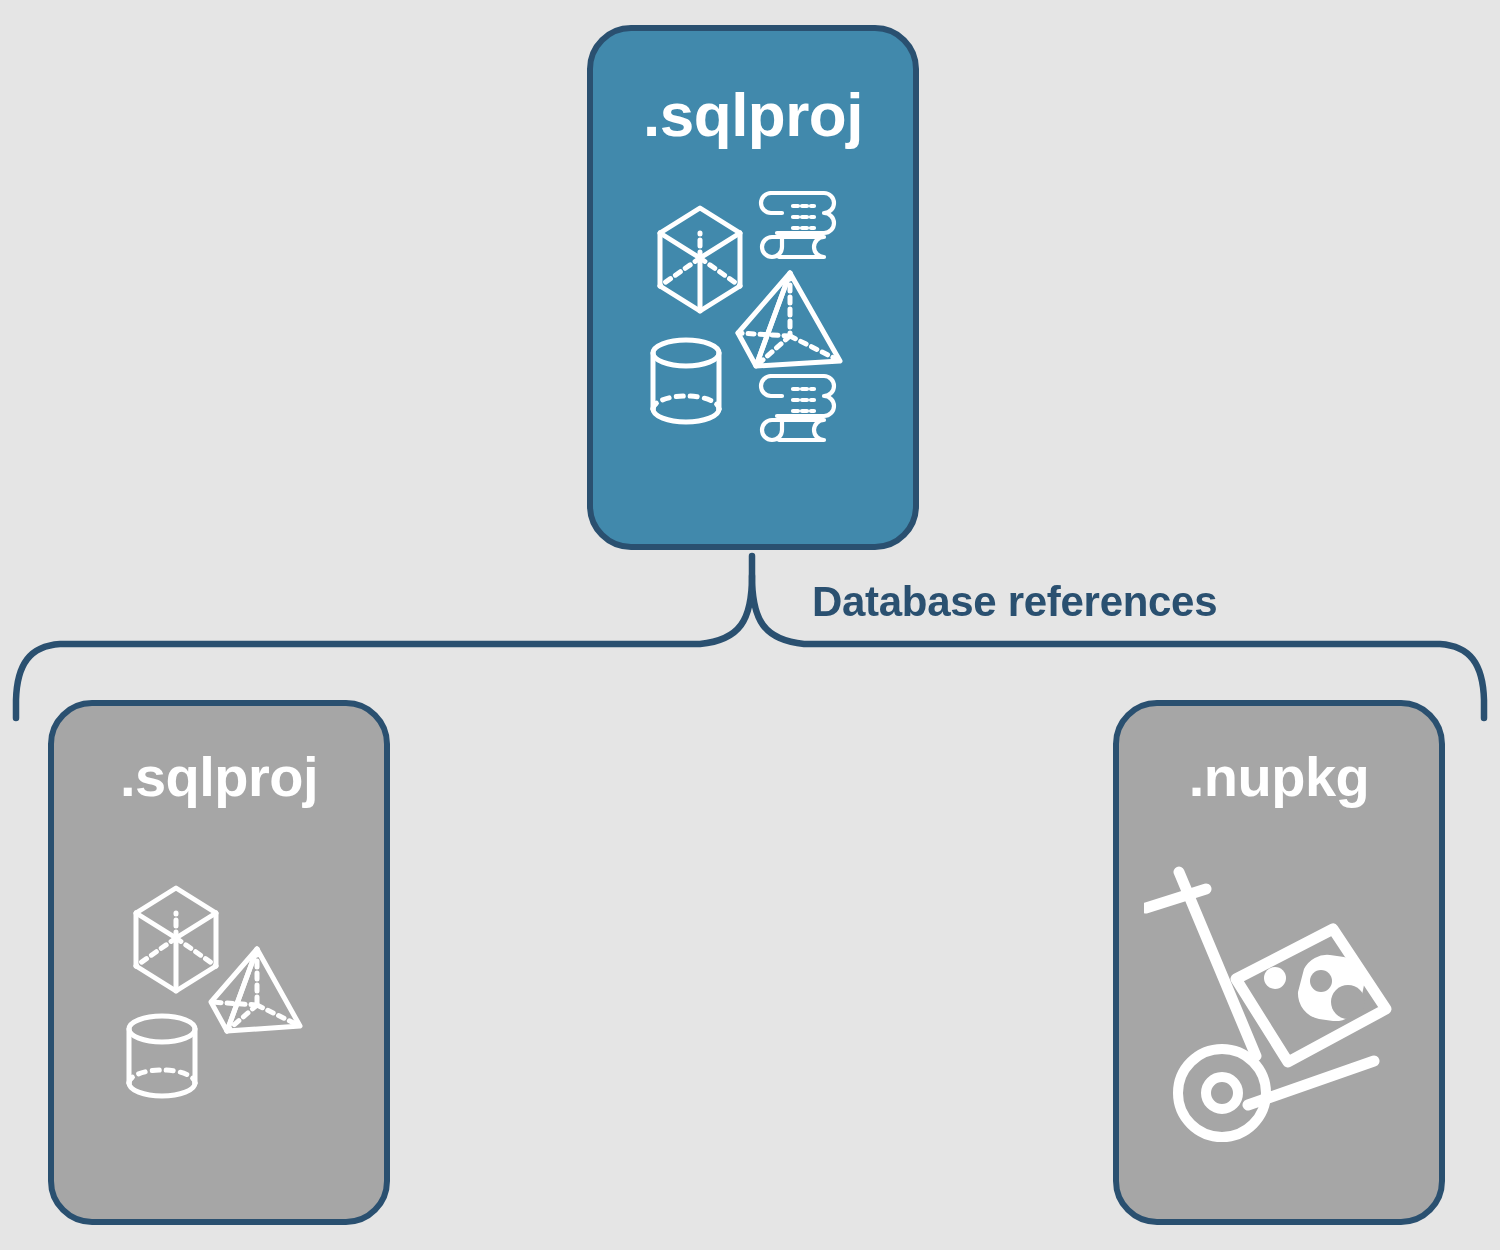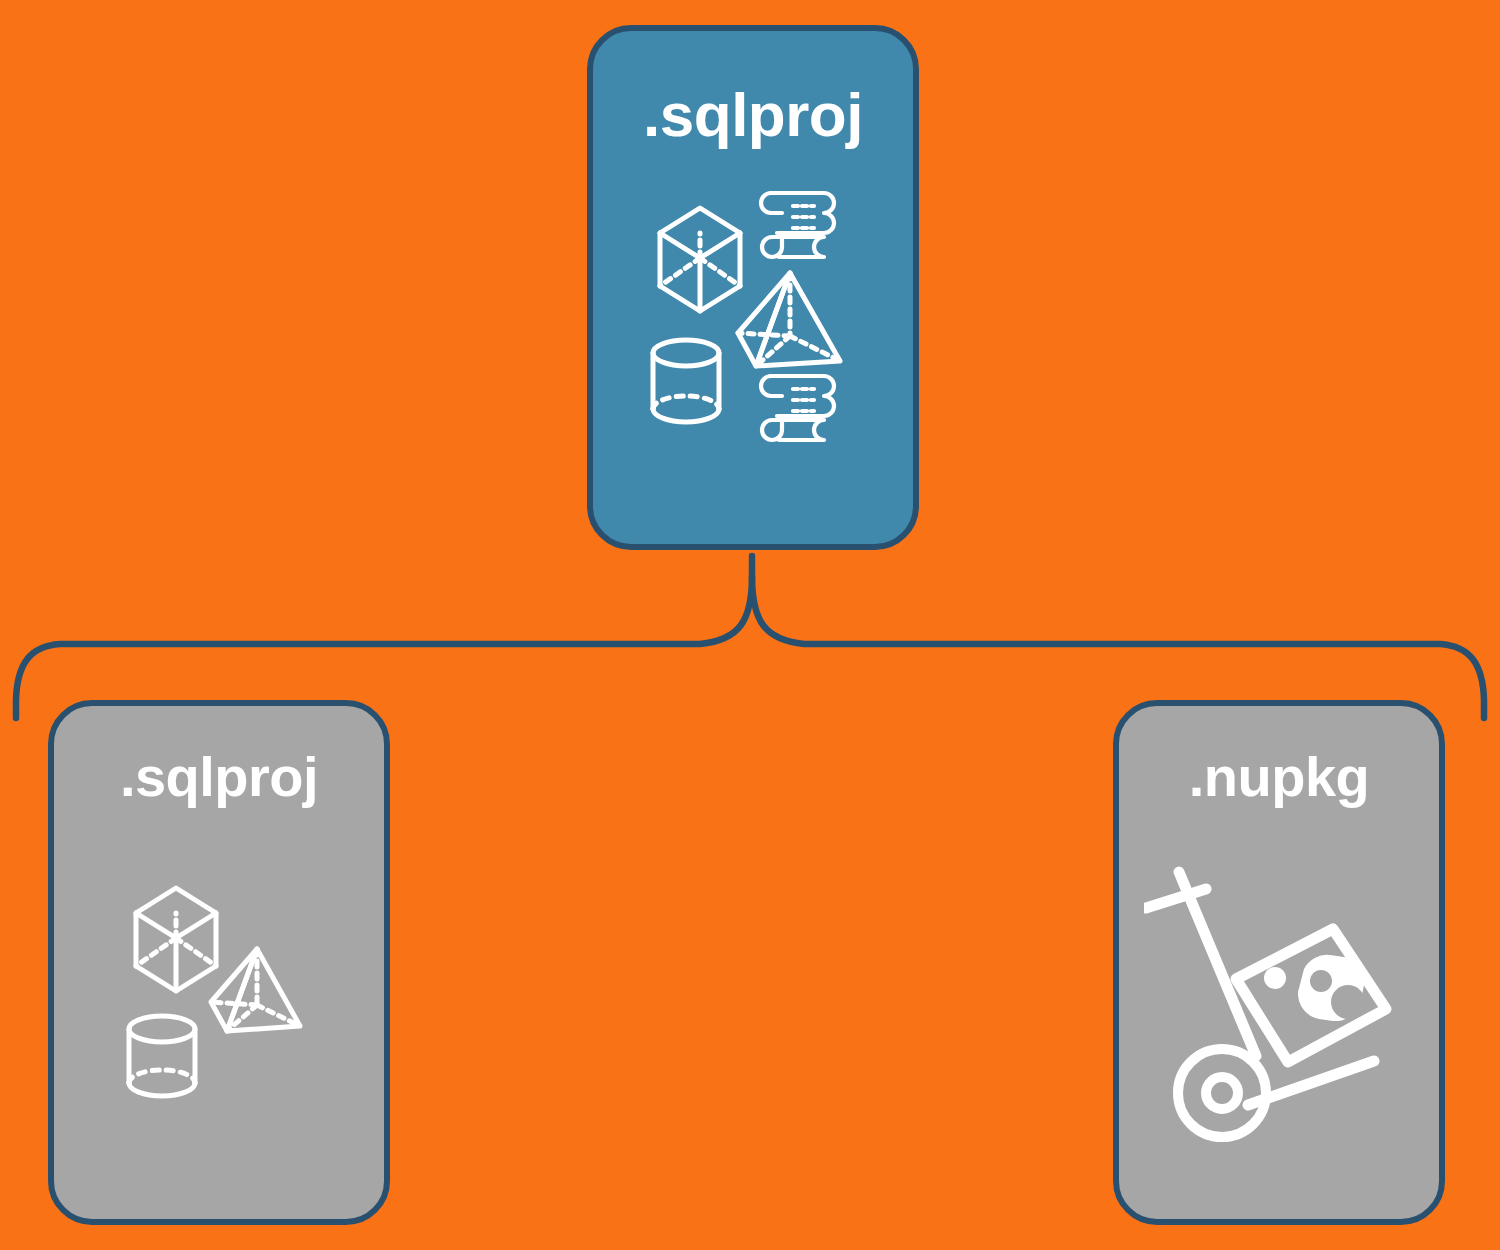--- a/index.html
+++ b/index.html
@@ -7,21 +7,21 @@
     padding: 0;
     background: #ffffff;
   }
   body {
     font-family: "Liberation Sans", sans-serif;
   }
   #stage {
     position: relative;
     width: 1500px;
     height: 1250px;
-    background: #f97316;
+    background: #e5e5e5;
     overflow: hidden;
   }
   .card {
     position: absolute;
     box-sizing: border-box;
     border-radius: 44px;
     border: 6px solid #2a5070;
     display: block;
   }
   .card.primary { background: #4189ac; }
@@ -135,20 +135,21 @@
              L60 644
              C30 646 17 664 16 700
              L16 718" fill="none" stroke="#2a5070" stroke-width="6.5" stroke-linecap="round" stroke-linejoin="round"></path>
     <path d="M752 576
              C752 620 764 640 804 644
              L1440 644
              C1470 646 1483 664 1484 700
              L1484 718" fill="none" stroke="#2a5070" stroke-width="6.5" stroke-linecap="round" stroke-linejoin="round"></path>
   </svg>
 
+  <div class="brace-label">Database references</div>
 
   <div class="card secondary" style="left:48px; top:700px; width:342px; height:525px;">
 
     <div class="card-title">.sqlproj</div>
 
     <div class="icon-wrap" style="top:155px; height:250px;">
       <svg width="210" height="230" viewBox="0 0 210 230" fill="none">
         <g stroke="#ffffff" stroke-width="5" stroke-linejoin="round" stroke-linecap="round" fill="none">
           <path d="M22 42 L62 17 L102 42 L102 95 L62 120 L22 95 Z"></path>
           <path d="M22 42 L62 67 L102 42"></path>

